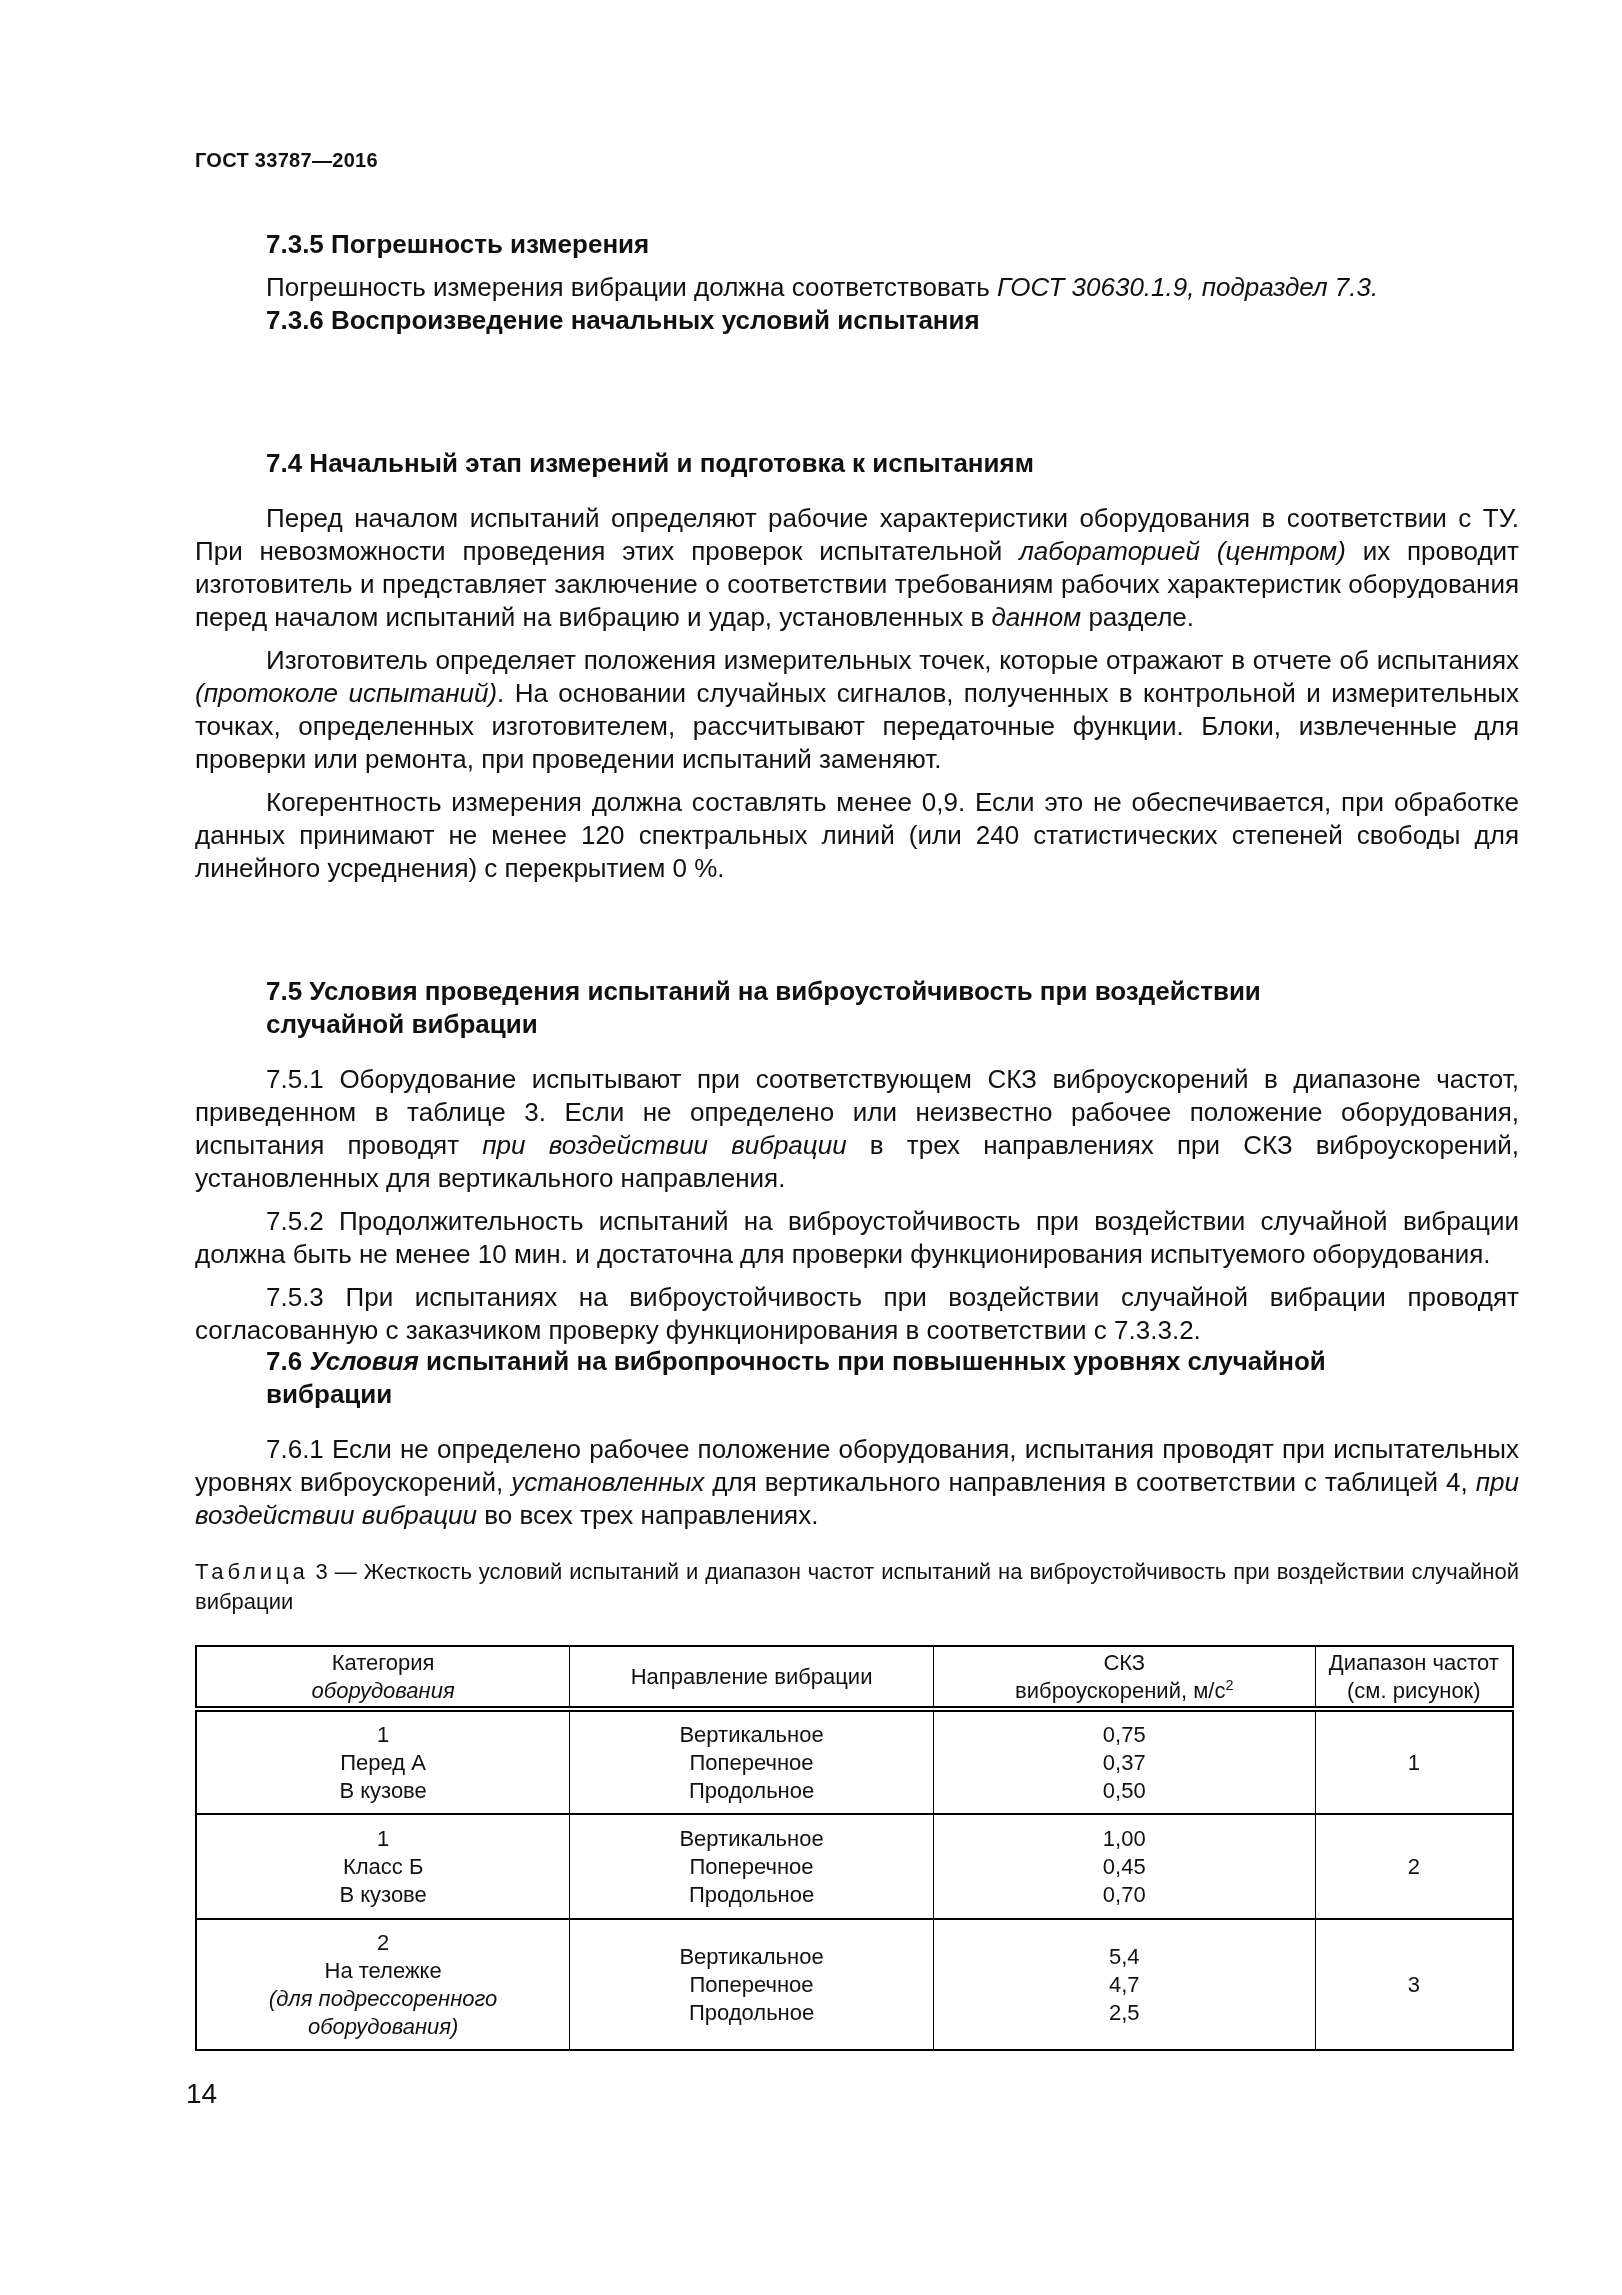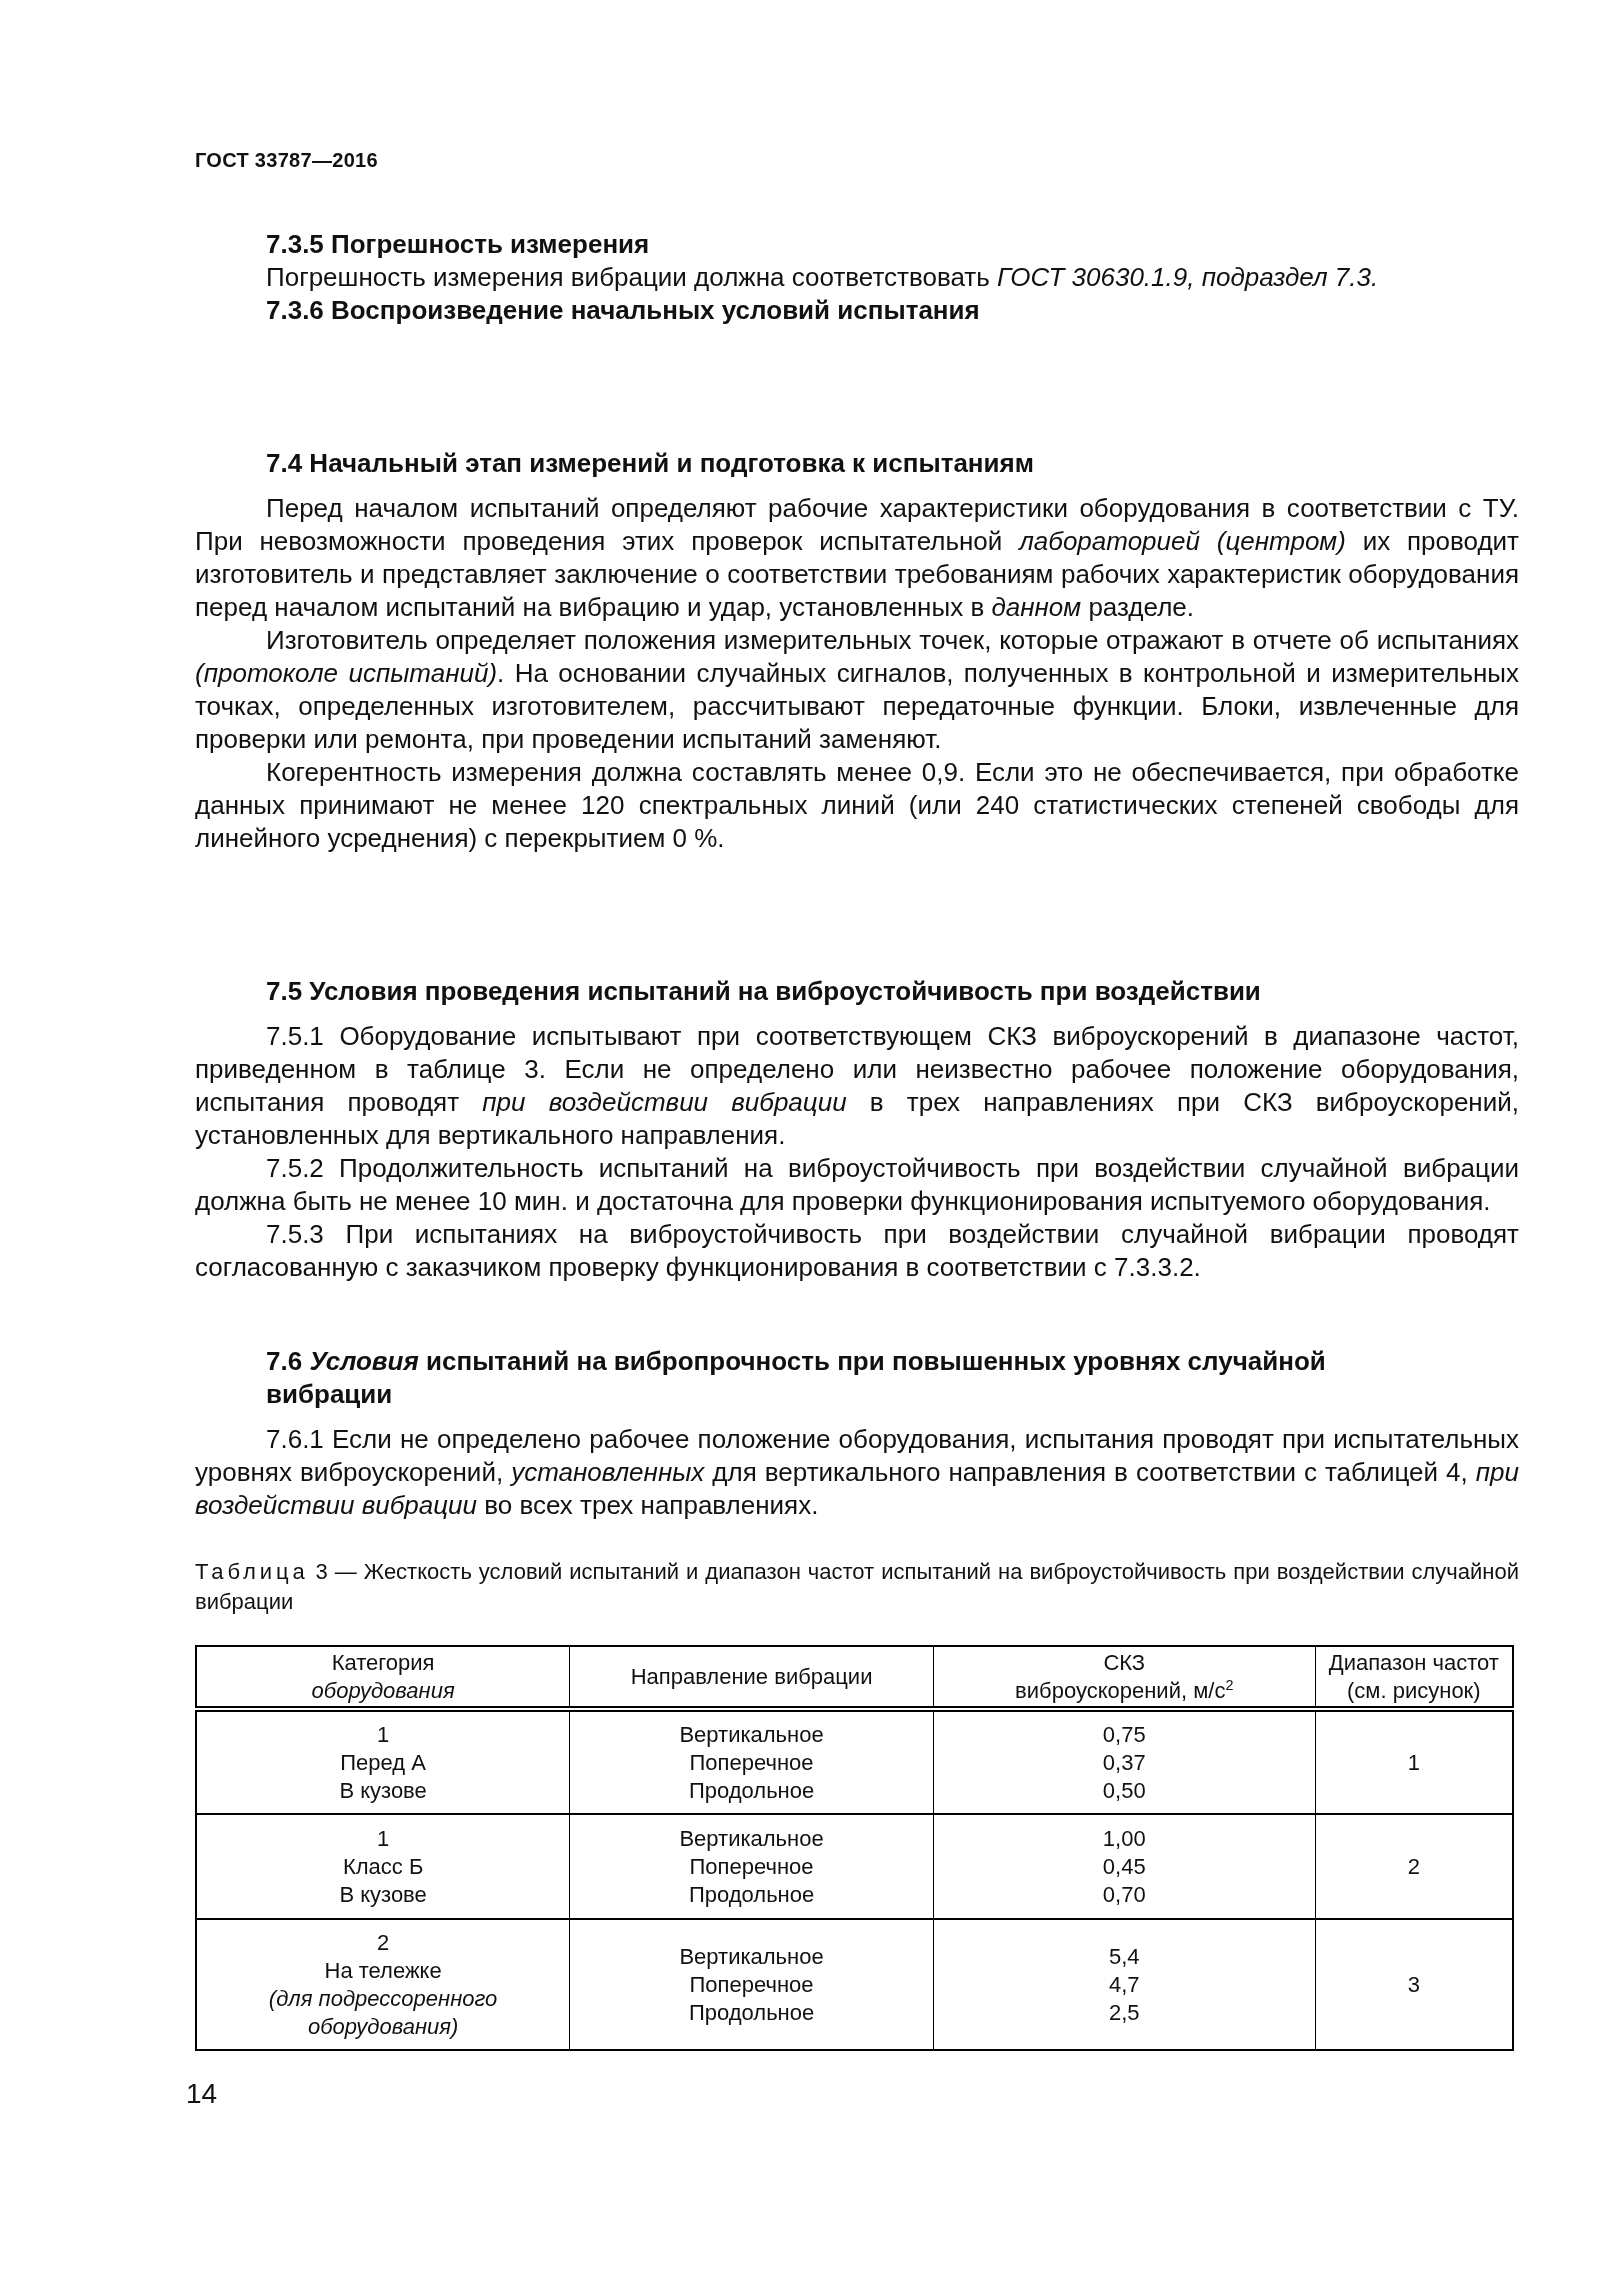--- a/index.html
+++ b/index.html
@@ -2,21 +2,21 @@
 <html style="font-size:10.5px"><head>
 <meta charset="utf-8">
 <style>
   html, body { margin: 0; padding: 0; background: #ffffff; }
   body { width: 1623px; height: 2295px; position: relative; overflow: hidden;
          font-family: "Liberation Sans", sans-serif; color: #111; }
   .hdr { position: absolute; left: 195px; top: 149px; font-size: 20px; font-weight: bold; letter-spacing: 0.3px; }
   .txt { position: absolute; left: 195px; width: 1324px; font-size: 26px; line-height: 33px; text-align: justify; }
   .txt p { margin: 0; text-indent: 71px; }
   .txt p.h { font-weight: bold; }
-  .txt p.last { text-align-last: left; }
+  .txt p.last { text-align-last: left; margin-top: 10px; }
   .sec-h { font-weight: bold; padding-left: 71px; text-indent: 0; }
   i { font-style: italic; }
   .caption { position: absolute; left: 195px; top: 1557px; width: 1324px; font-size: 22px; line-height: 30px; text-align: justify; }
   .spaced { letter-spacing: 3.9px; }
   table.t { position: absolute; left: 195px; top: 1645px; width: 1319px; border-collapse: collapse; font-size: 22px; line-height: 28px; }
   table.t td, table.t th { border: 1.3px solid #000; text-align: center; vertical-align: middle; padding: 0 6.5px; font-weight: normal; }
   table.t { border: 2.6px solid #000; }
   table.t thead tr { height: 63px; }
   table.t thead th { border-bottom: 6.5px double #000; }
   table.t tbody tr.r1 { height: 105px; }
@@ -41,20 +41,21 @@
   <p class="h">7.4 Начальный этап измерений и подготовка к испытаниям</p>
   <div style="height:11.8px"></div>
   <p class="last"><span>Перед началом испытаний определяют рабочие характеристики оборудования в соответствии с ТУ. При невозможности проведения этих проверок испытательной </span><i>лабораторией (центром)</i><span> их проводит изготовитель и представляет заключение о соответствии требованиям рабочих характеристик оборудования перед началом испытаний на вибрацию и удар, установленных в </span><i>данном</i><span> разделе.</span></p>
   <p class="last"><span>Изготовитель определяет положения измерительных точек, которые отражают в отчете об испытаниях </span><i>(протоколе испытаний)</i><span>. На основании случайных сигналов, полученных в контрольной и измерительных точках, определенных изготовителем, рассчитывают передаточные функции. Блоки, извлеченные для проверки или ремонта, при проведении испытаний заменяют.</span></p>
   <p class="last">Когерентность измерения должна составлять менее 0,9. Если это не обеспечивается, при обработке данных принимают не менее 120 спектральных линий (или 240 статистических степеней свободы для линейного усреднения) с перекрытием 0 %.</p>
 </div>
 
 <div class="txt" style="top:975px;">
   <div class="sec-h">
     <div>7.5 Условия проведения испытаний на виброустойчивость при воздействии</div>
+    <div>случайной вибрации</div>
   </div>
   <div style="height:11.8px"></div>
   <p class="last"><span>7.5.1 Оборудование испытывают при соответствующем СКЗ виброускорений в диапазоне частот, приведенном в таблице 3. Если не определено или неизвестно рабочее положение оборудования, испытания проводят </span><i>при воздействии вибрации</i><span> в трех направлениях при СКЗ виброускорений, установленных для вертикального направления.</span></p>
   <p class="last">7.5.2 Продолжительность испытаний на виброустойчивость при воздействии случайной вибрации должна быть не менее 10 мин. и достаточна для проверки функционирования испытуемого оборудования.</p>
   <p class="last">7.5.3 При испытаниях на виброустойчивость при воздействии случайной вибрации проводят согласованную с заказчиком проверку функционирования в соответствии с 7.3.3.2.</p>
 </div>
 
 <div class="txt" style="top:1345px;">
   <div class="sec-h">
     <div><span>7.6 </span><i>Условия</i><span> испытаний на вибропрочность при повышенных уровнях случайной</span></div>

